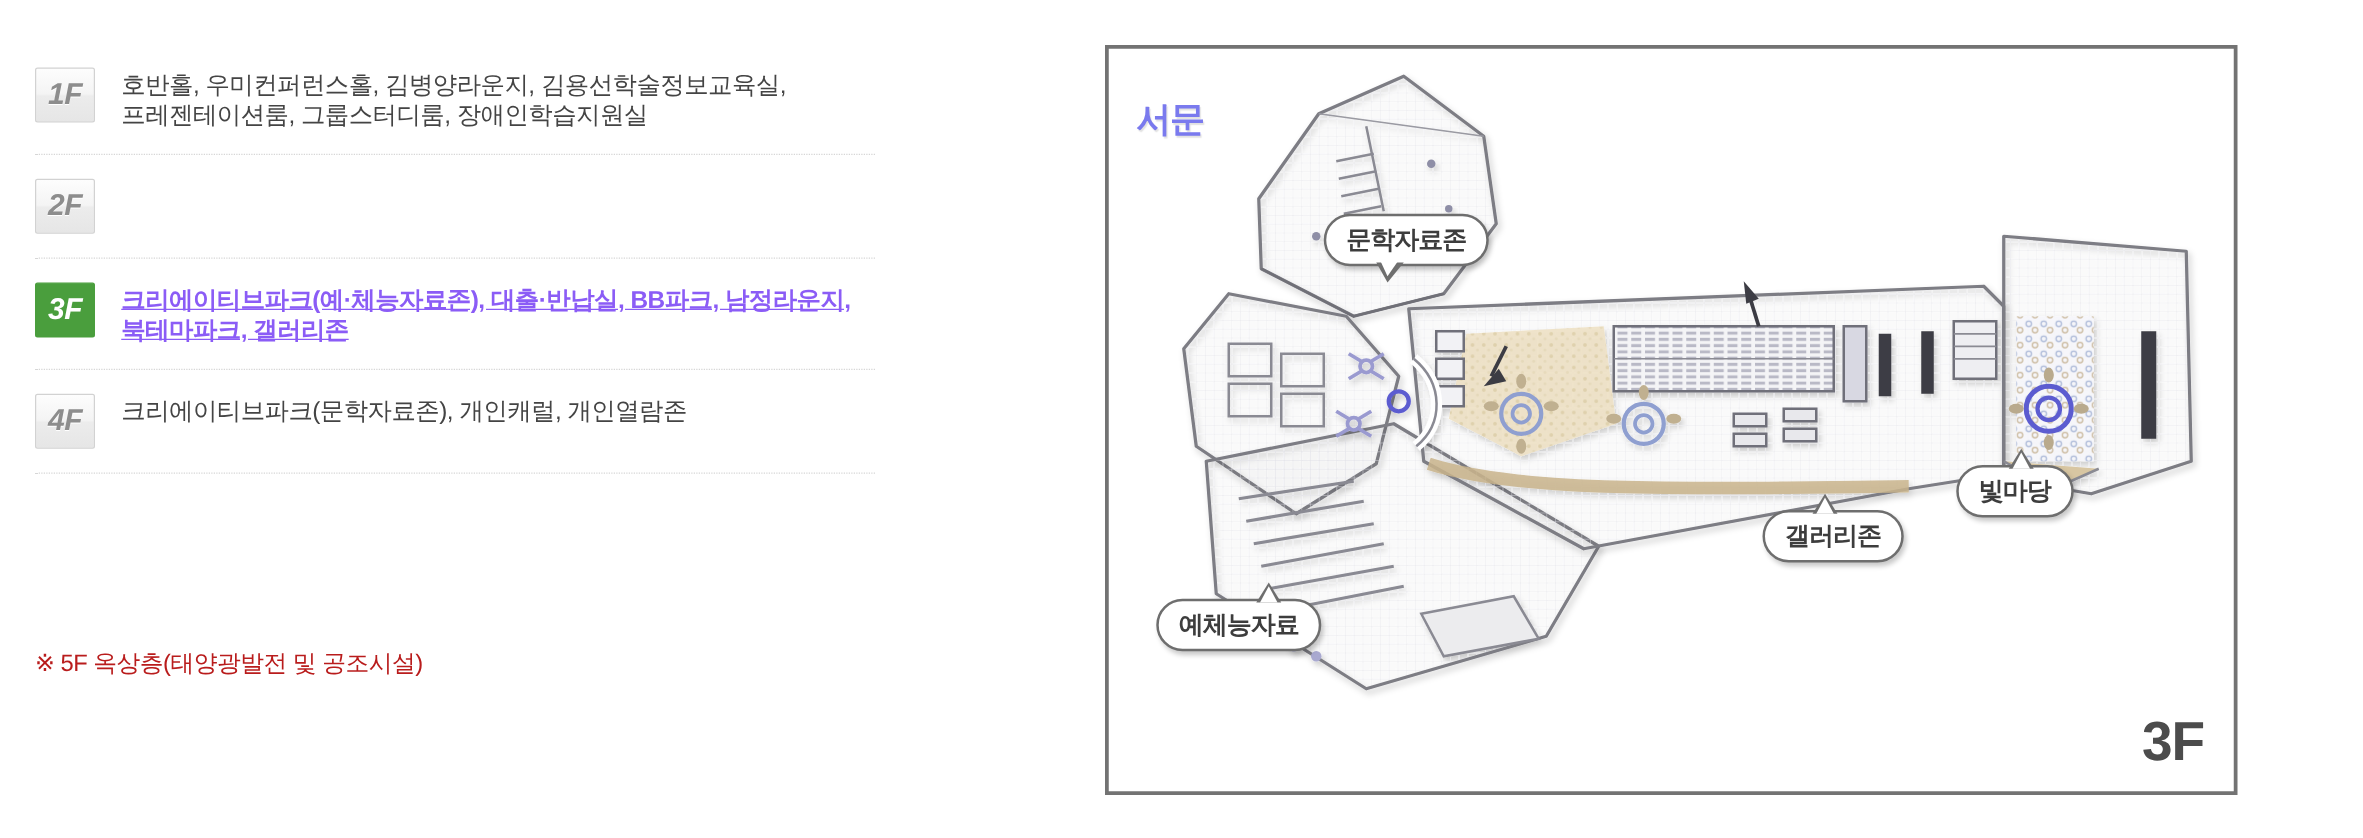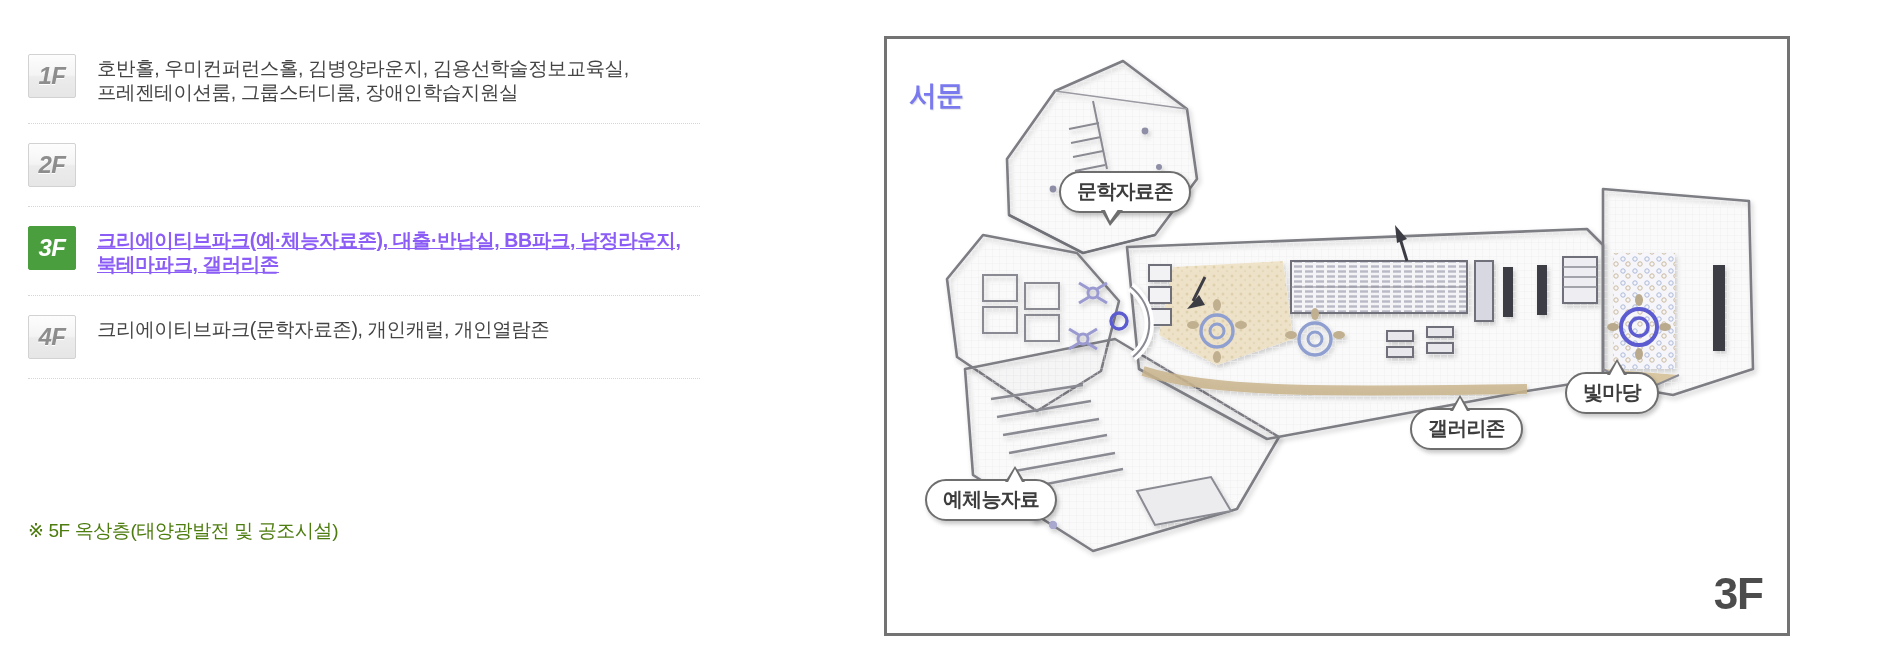--- a/index.html
+++ b/index.html
@@ -76,21 +76,21 @@
     font-weight: bold;
     color: #8b5cf6;
     text-decoration: underline;
   }
 
   .note {
     position: absolute;
     left: 28px;
     top: 518px;
     font-size: 19px;
-    color: #4d7c0f;
+    color: #b91c1c;
     letter-spacing: -0.4px;
   }
 
   
   .map-panel {
     position: absolute;
     left: 884px;
     top: 36px;
     width: 906px;
     height: 600px;

